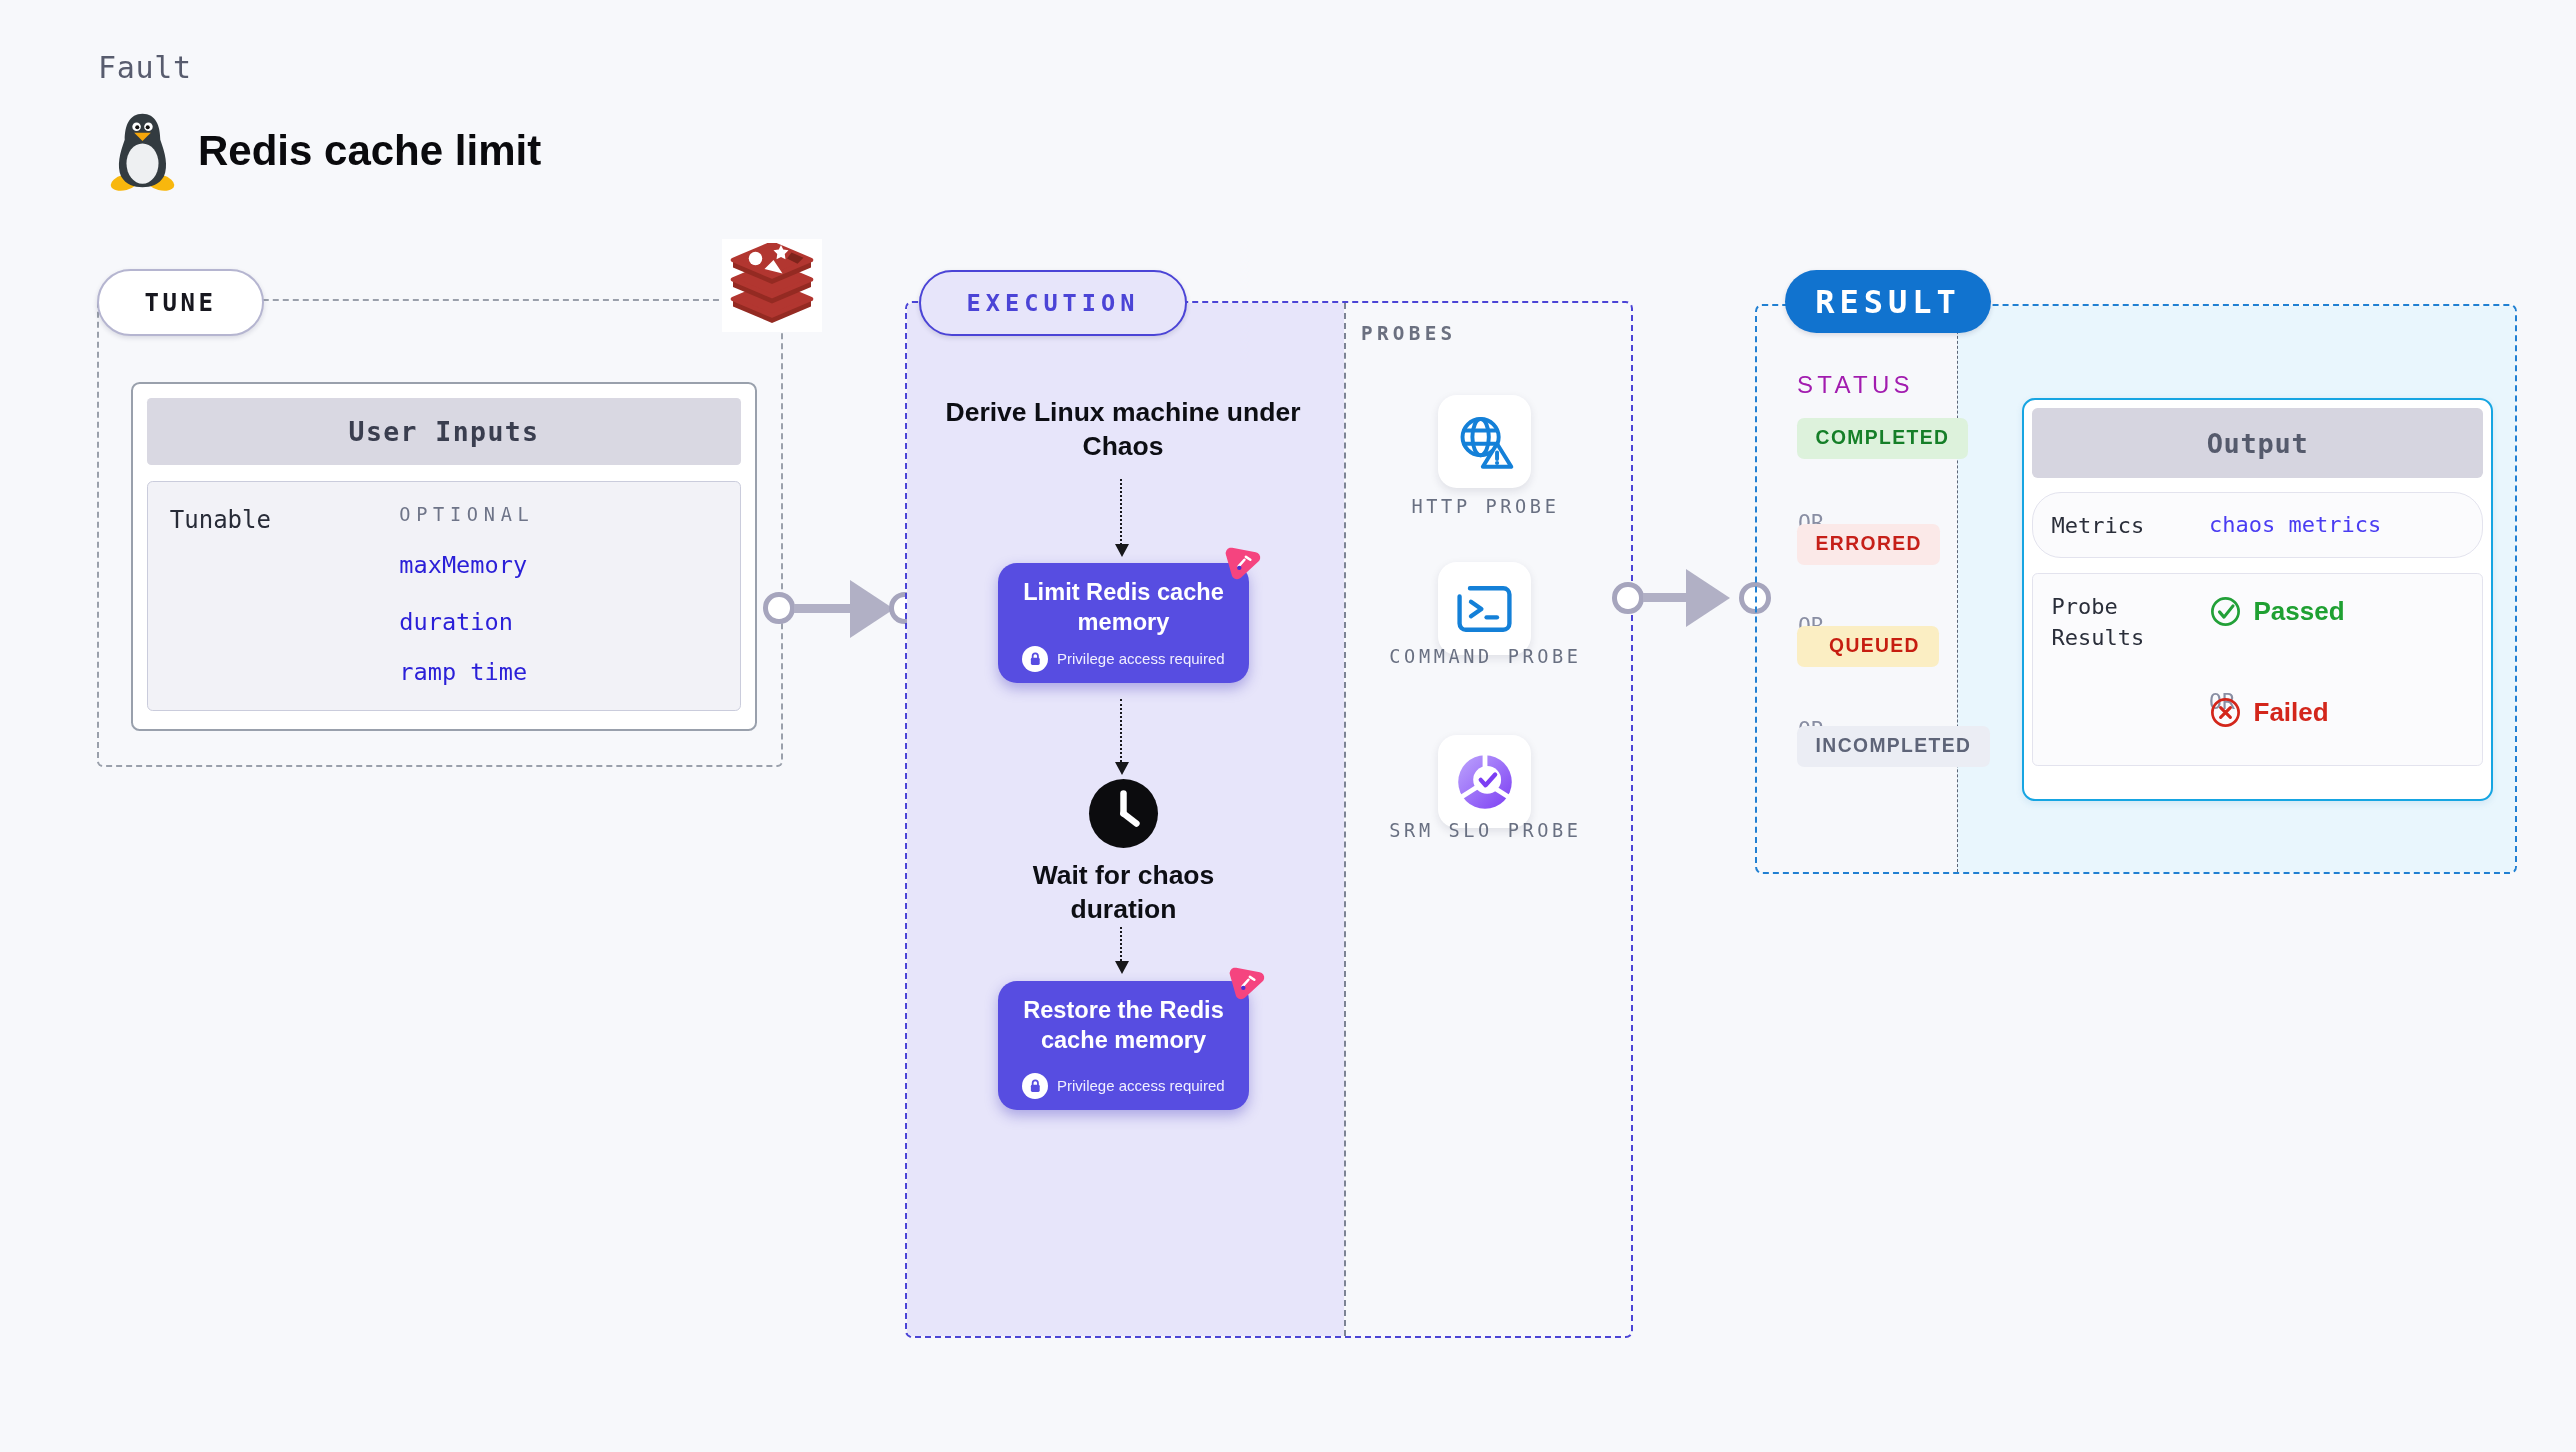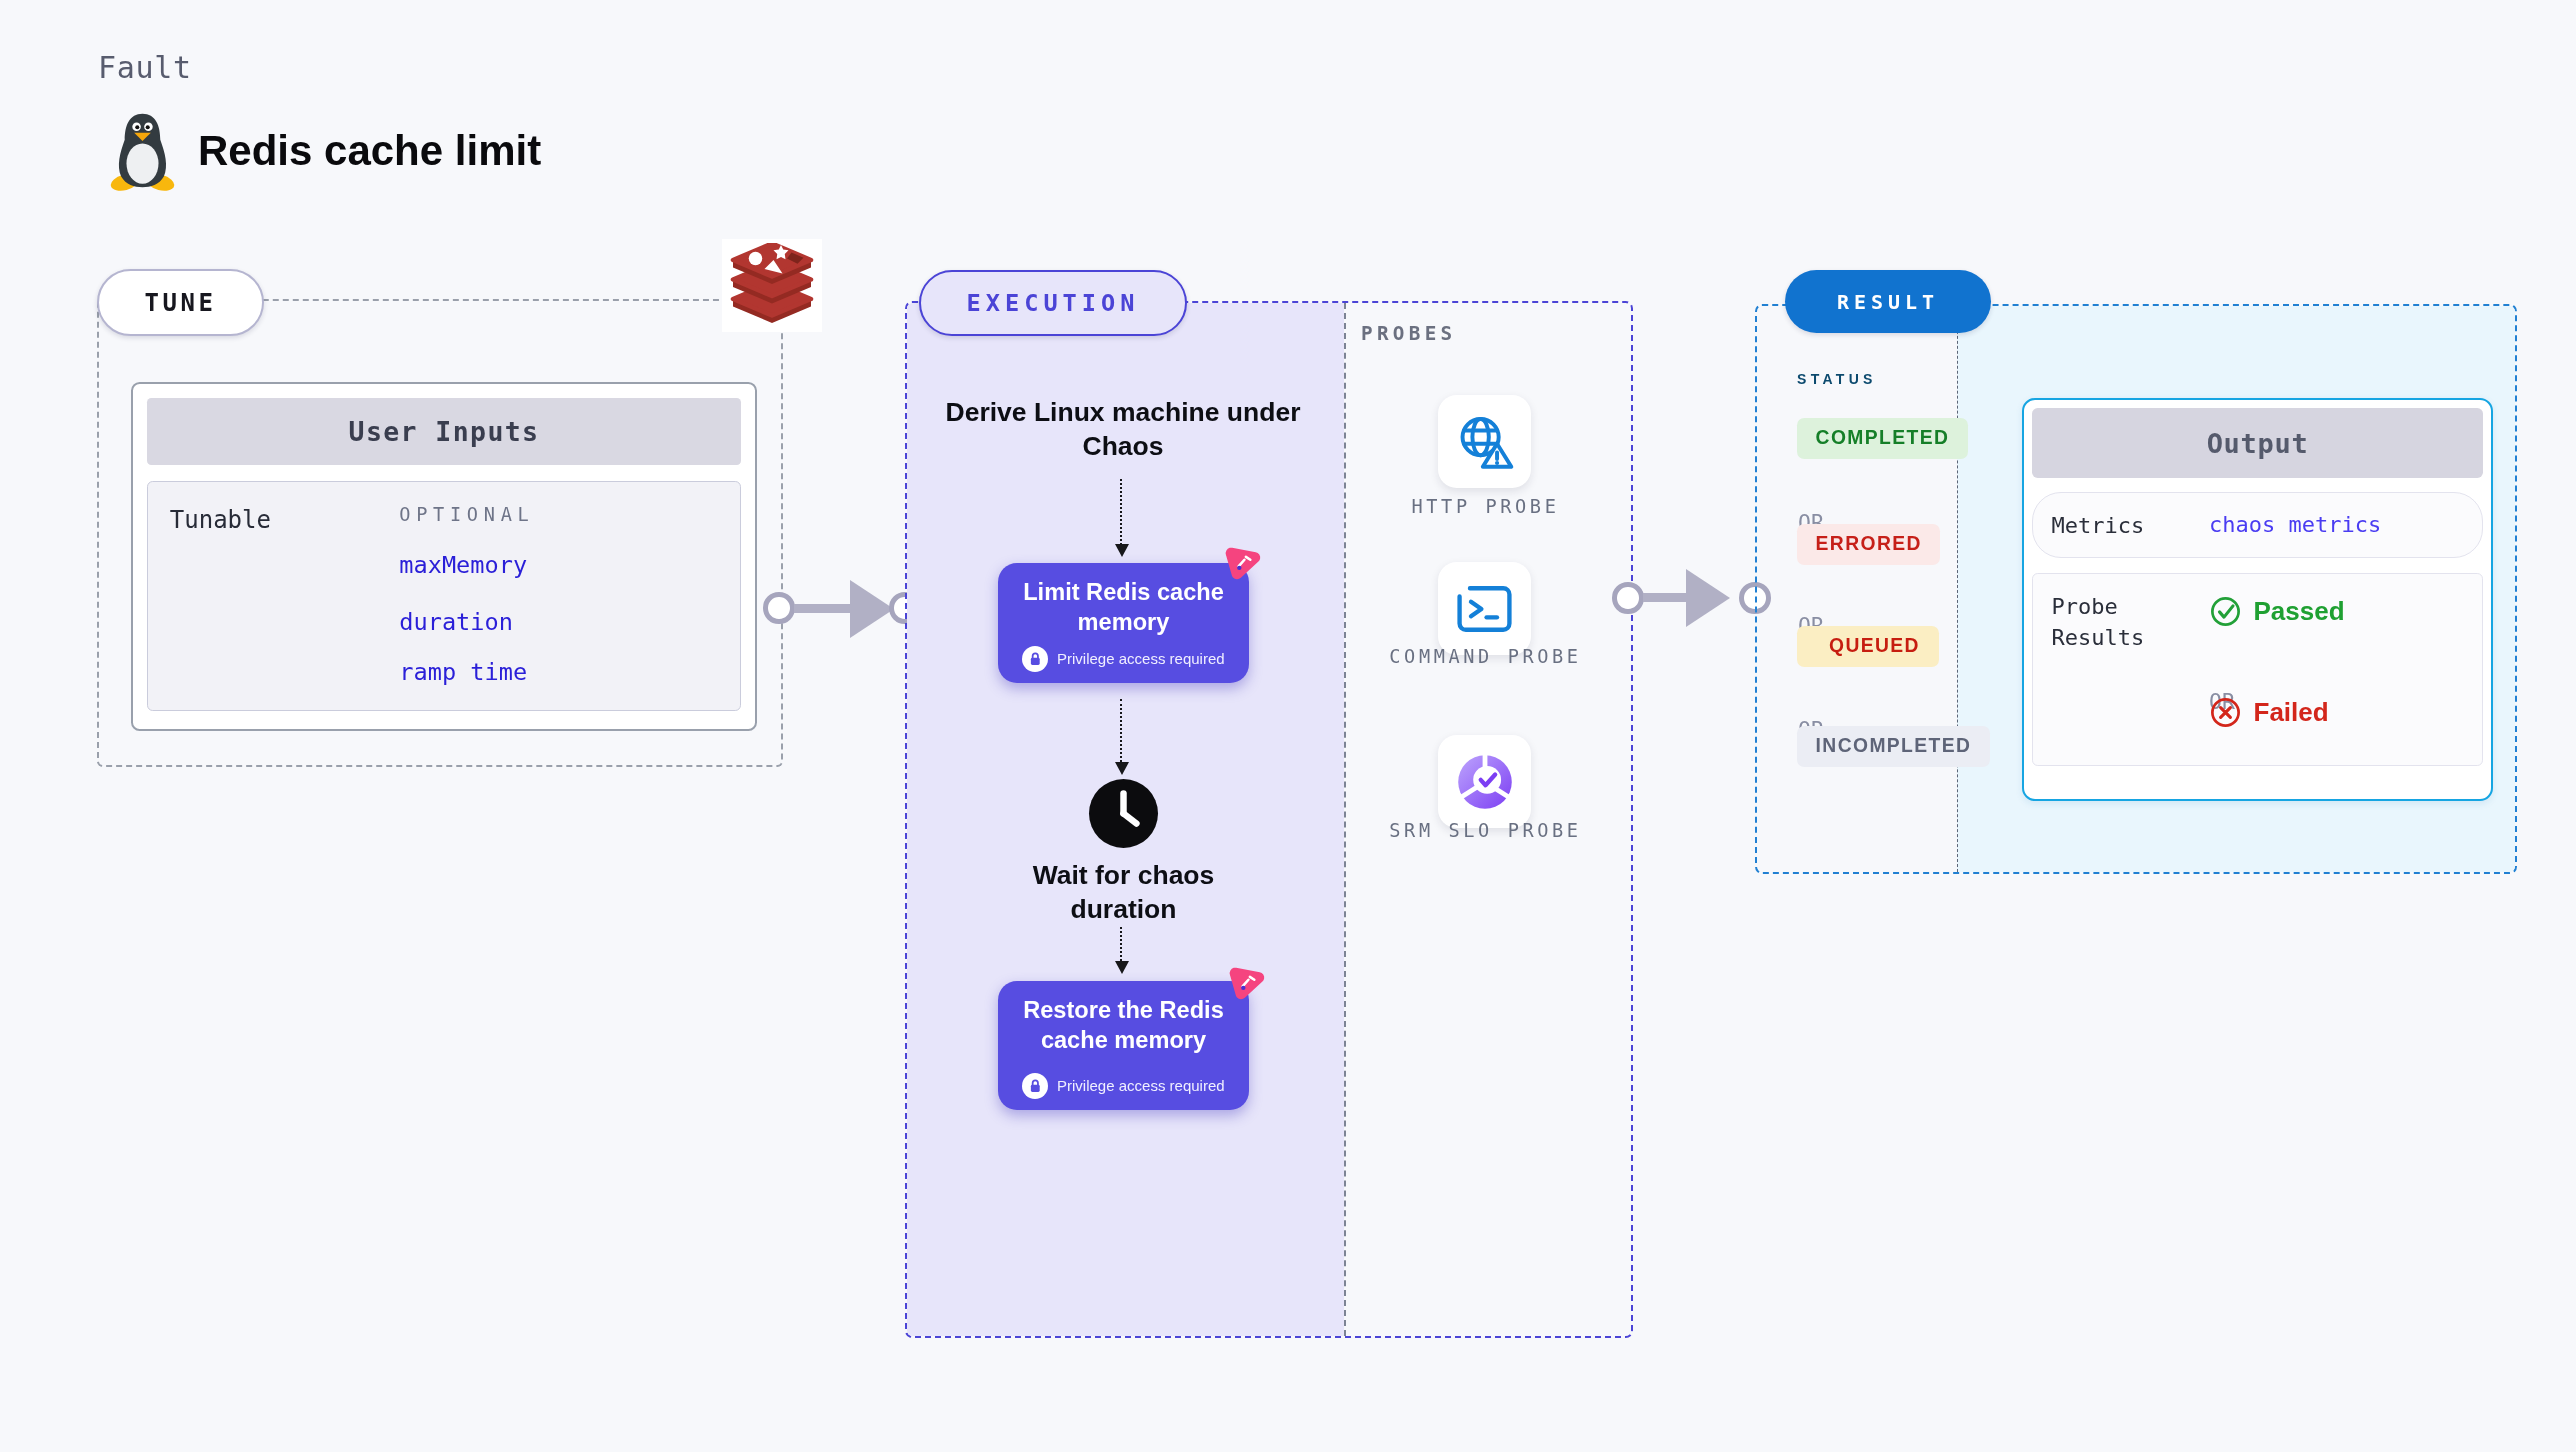--- a/index.html
+++ b/index.html
@@ -14,21 +14,21 @@
   .tux{left:105px;top:109px;width:75px;height:83px;}
 
   
   .pill{border-radius:34px;display:flex;align-items:center;justify-content:center;
         font-family:"DejaVu Sans Mono",monospace;font-weight:bold;box-shadow:0 2.1px 5.7px rgba(30,30,70,.14);}
   .pill-tune{left:97px;top:269px;width:163px;height:63px;background:#ffffff;border:2.1px solid #b5b5d0;
              font-size:24px;letter-spacing:3.6px;color:#17171f;}
   .pill-exec{left:919px;top:270px;width:264px;height:62px;background:#e7e5fa;border:2.9px solid #4b44d6;
              font-size:23.6px;letter-spacing:5px;color:#4b44d6;}
   .pill-result{left:1785px;top:270px;width:206px;height:63px;background:#1173cf;border:none;
-             font-size:20px;letter-spacing:5px;color:#ffffff;}
+             font-size:32px;letter-spacing:5px;color:#ffffff;}
 
   
   .tune-box{left:97px;top:299px;width:682px;height:464px;border:2.1px dashed #9aa0ab;border-radius:5.7px;}
   .redis-wrap{left:722px;top:239px;width:100px;height:93px;background:#ffffff;display:flex;
               align-items:center;justify-content:center;}
   .ui-card{left:131px;top:382px;width:626px;height:349px;background:#ffffff;border:2.9px solid #99a0ac;
            border-radius:8.6px;box-sizing:border-box;padding:14.3px;}
   .ui-card-header{height:67px;background:#d9d8e2;border-radius:4.3px;display:flex;align-items:center;
            justify-content:center;font-size:26.5px;font-weight:bold;color:#3a3e4f;letter-spacing:1.4px;}
   .ui-card-panel{position:relative;margin-top:15.8px;height:228px;background:#f2f2f7;
@@ -64,21 +64,21 @@
 
   
   .probe-card{width:93px;height:93px;background:#ffffff;border-radius:18.6px;
               box-shadow:0 3.6px 8.6px rgba(25,30,60,.10);display:flex;align-items:center;justify-content:center;}
   .probe-label{width:215px;text-align:center;font-size:18.6px;color:#697082;letter-spacing:3.6px;line-height:28px;}
 
   
   .result-box{left:1755px;top:304px;width:758px;height:566px;border:2.1px dashed #2180d2;border-radius:7.2px;}
   .result-fill{position:absolute;left:200px;top:0;bottom:0;right:0;background:#e9f6fd;border-radius:0 5.7px 5.7px 0;}
   .result-divider{position:absolute;left:200px;top:0;bottom:0;border-left:1.4px dashed #5d6577;}
-  .status-label{left:1797px;top:371px;font-size:14px;font-weight:bold;color:#0c4a6e;letter-spacing:4.3px;}
+  .status-label{left:1797px;top:371px;font-size:24px;font-weight:normal;color:#a21caf;letter-spacing:4.3px;}
   .badge{display:inline-block;padding:9.3px 18.6px;border-radius:7.2px;font-size:19.3px;font-weight:bold;letter-spacing:1.4px;}
   .badge-completed{background:#ddf2dc;color:#157f28;}
   .badge-errored{background:#fbe9e8;color:#c62019;}
   .badge-queued{background:#fbeec3;color:#c61d10;padding-left:32px;}
   .badge-incompleted{background:#ebedf4;color:#5e6478;}
   .or-sep{font-size:21.5px;color:#898ea3;margin-top:36px;}
 
   .output-card{left:2022px;top:398px;width:471px;height:403px;background:#ffffff;border:2.9px solid #16a5e2;
                border-radius:13px;box-sizing:border-box;padding:8px;box-shadow:0 2.1px 7.2px rgba(20,110,180,.10);}
   .output-header{height:70px;background:#d6d5e0;border-radius:5.7px;display:flex;align-items:center;justify-content:center;

